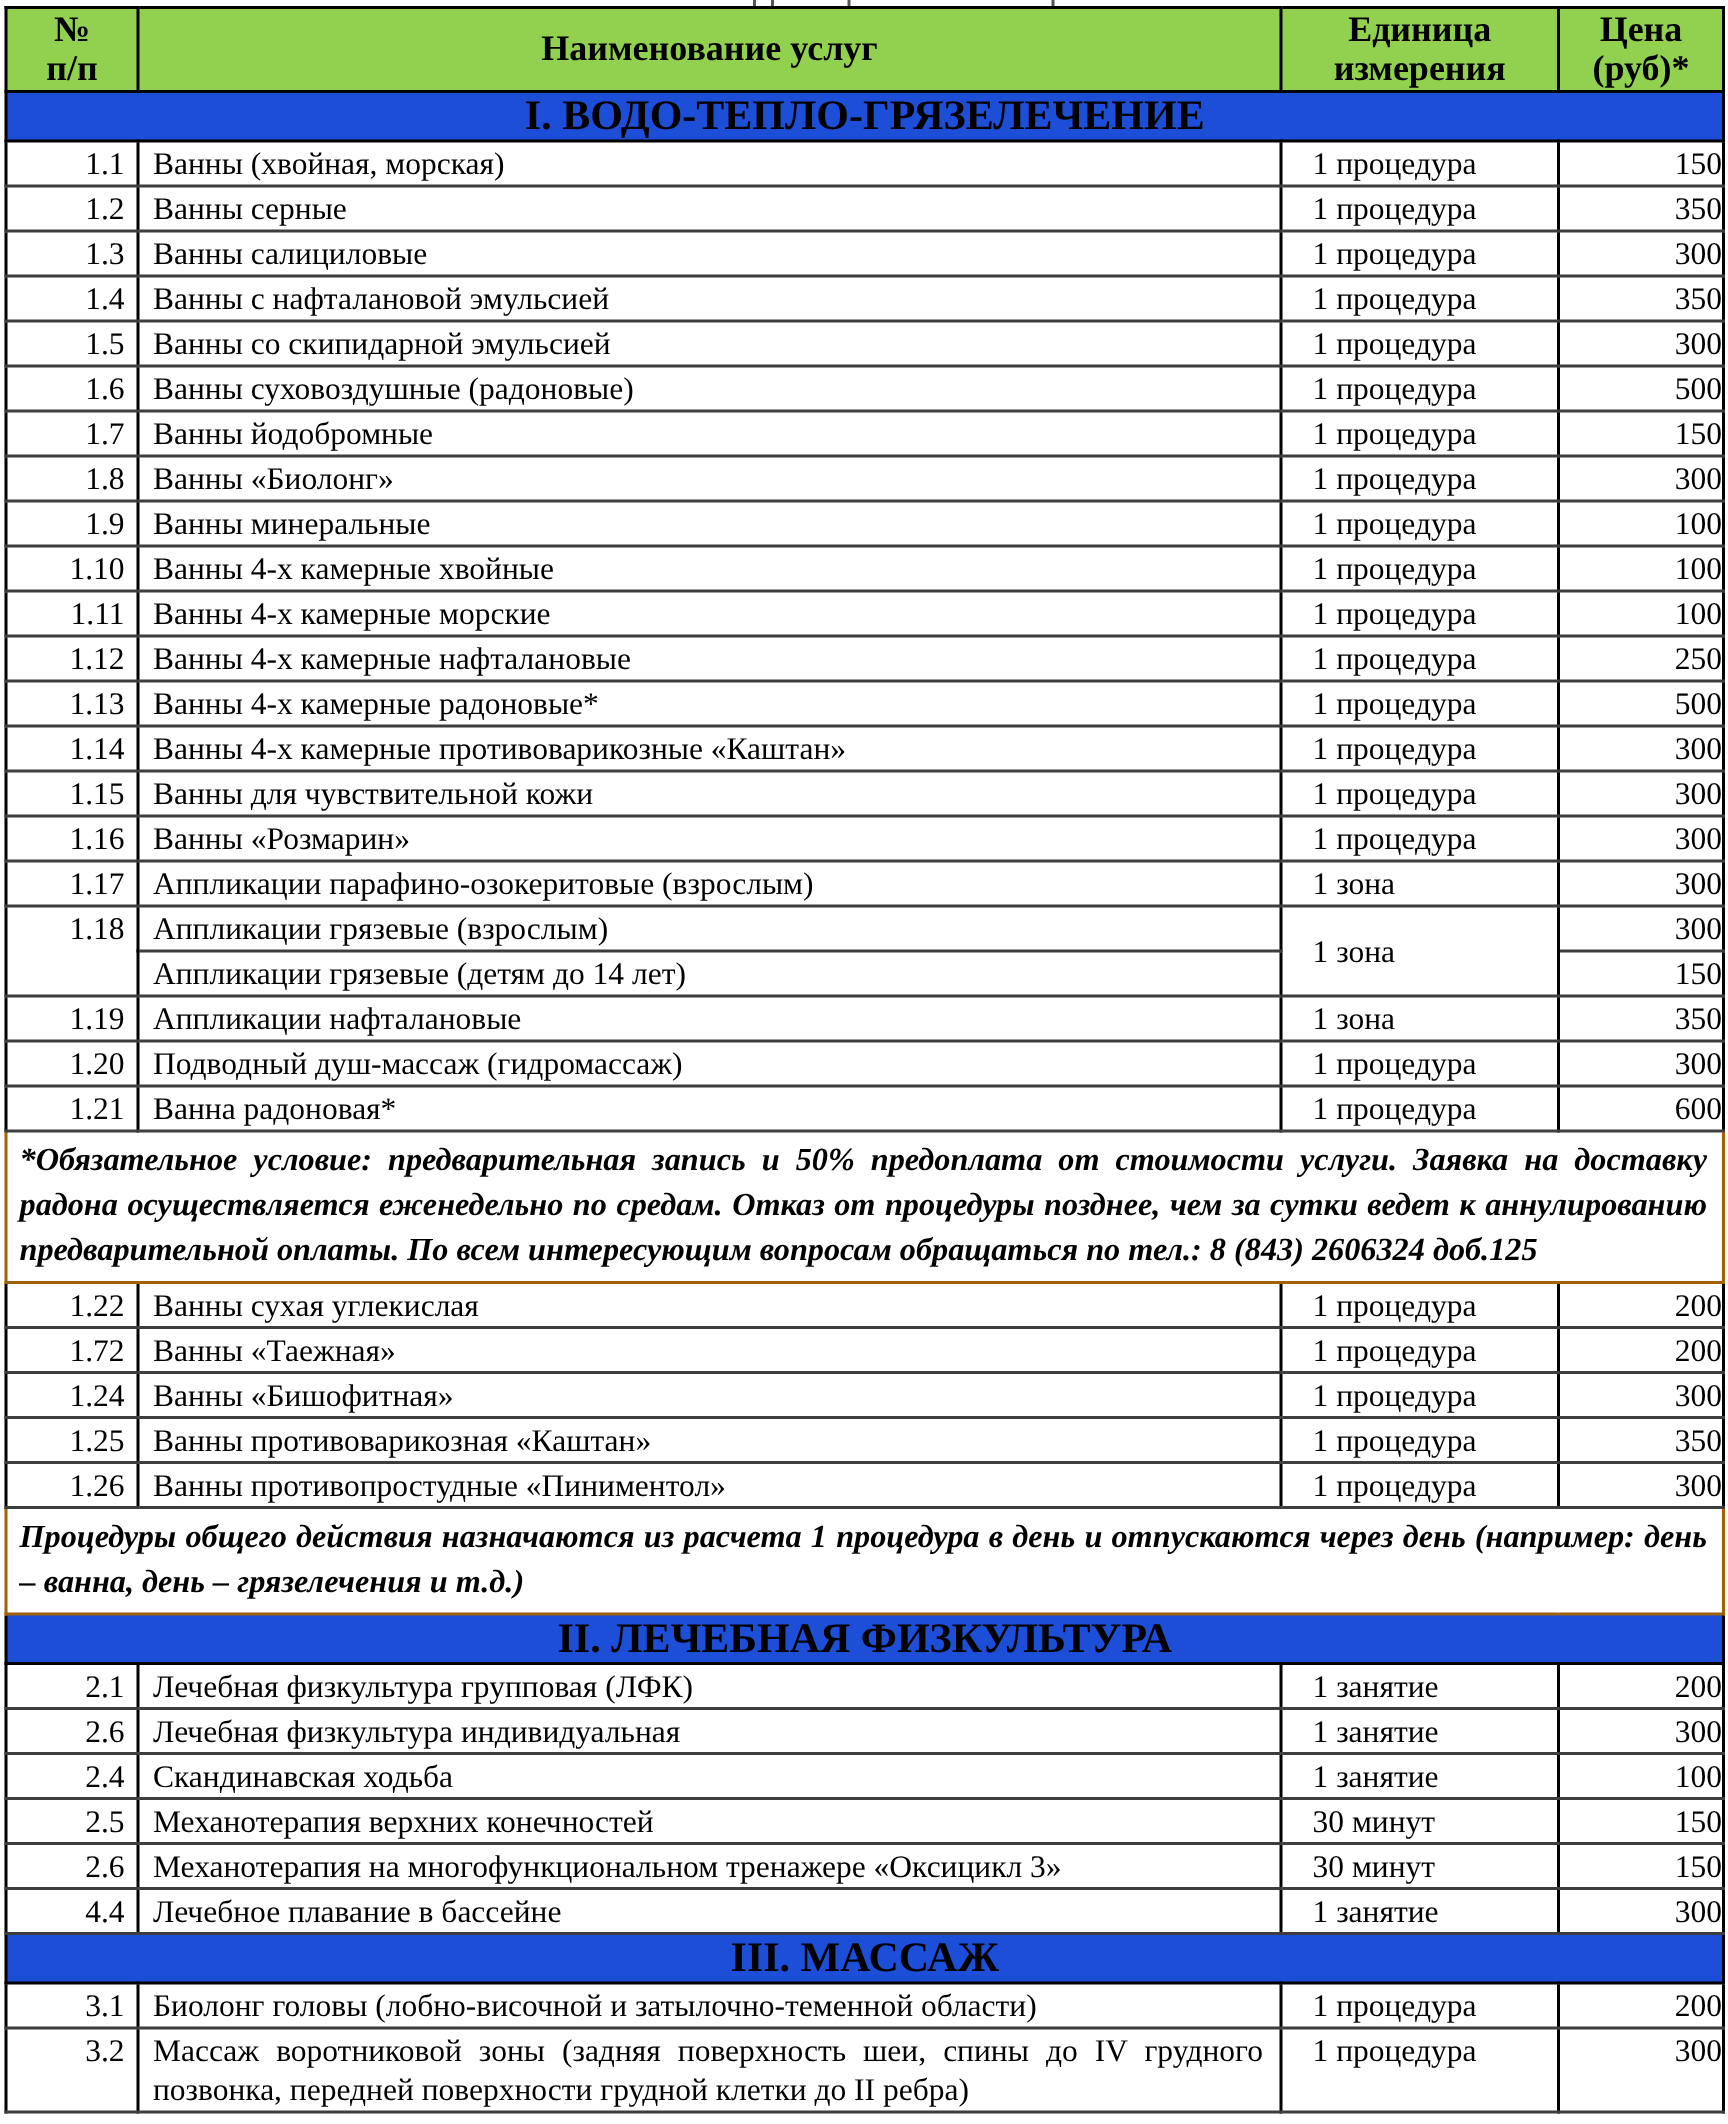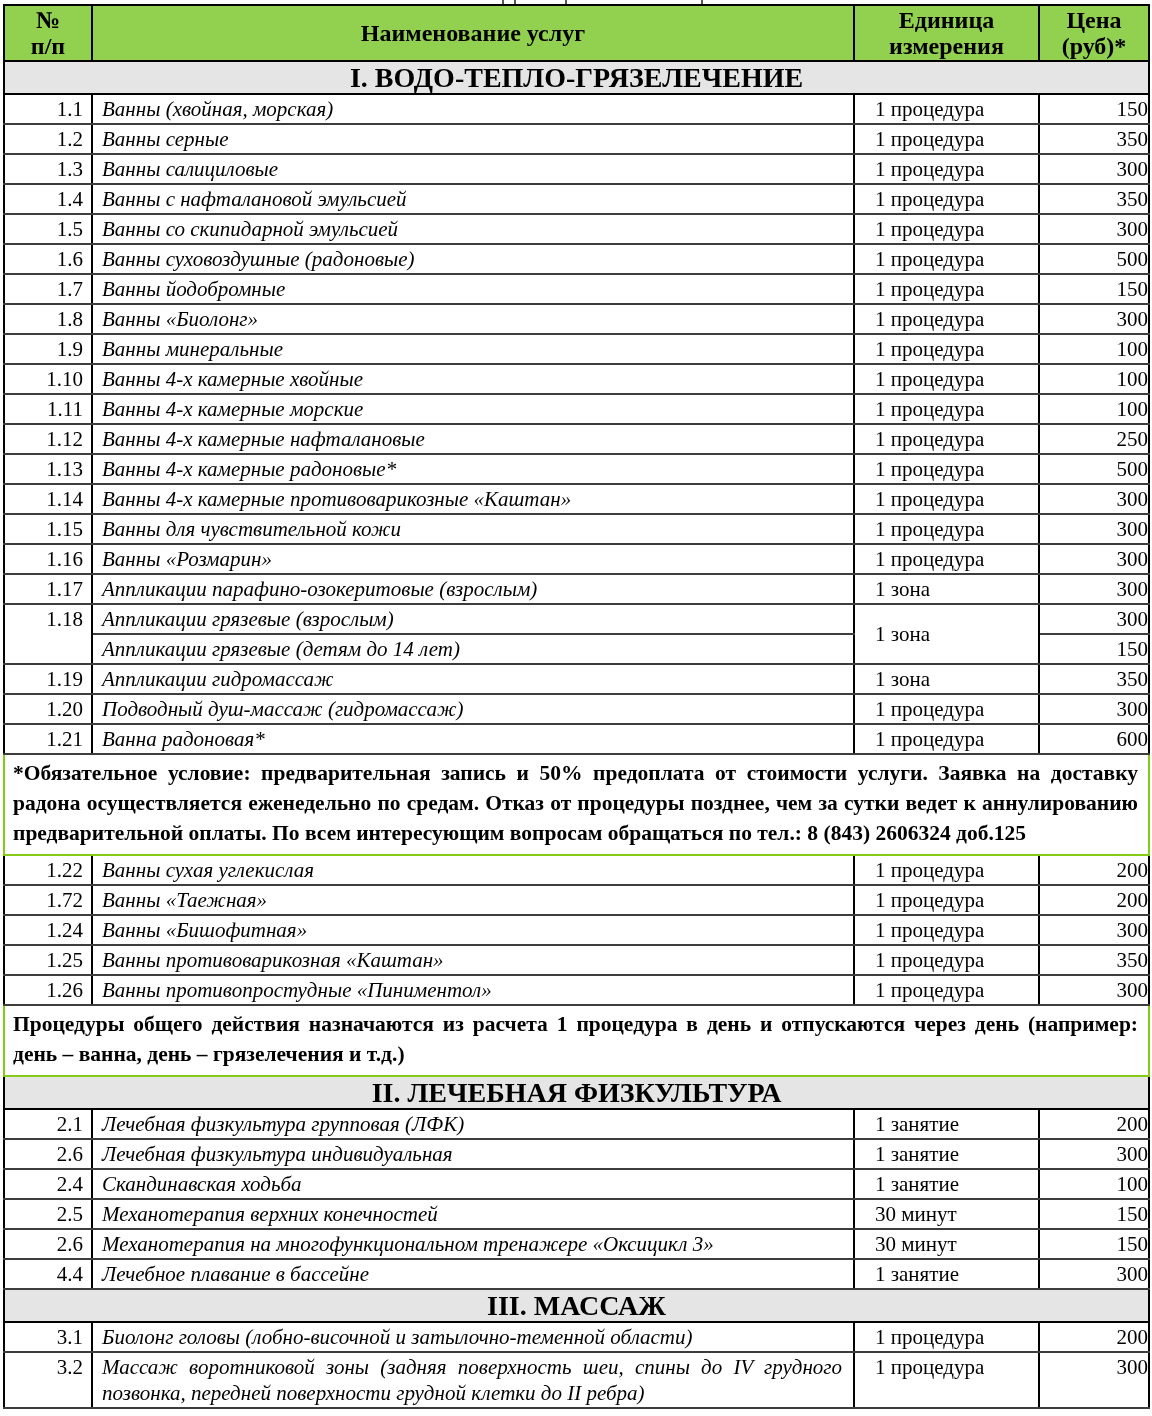--- a/index.html
+++ b/index.html
@@ -43,40 +43,41 @@
     border-left:2px solid #000;
     border-right:2px solid #000;
     border-top:2px solid #3d3d3d;
     border-bottom:2px solid #3d3d3d;
     font-size:21px;
     line-height:26px;
     vertical-align:top;
     padding:1px 0;
   }
   .section-cell{
-    background:#e5e5e5;
+    background:#1d4ed8;
     border:2px solid #000;
     text-align:center;
     font-weight:bold;
     font-size:28px;
     line-height:31px;
     height:31px;
     vertical-align:middle;
     padding:0;
     margin-top:35px;
   }
   .c-num{text-align:right;padding-right:8px;height:26px;padding-left:40px;}
-  .c-name{text-align:left;padding-left:9px;padding-right:11px;font-style:italic;}
+  .c-name{text-align:left;padding-left:9px;padding-right:11px;}
   .c-name.justify{text-align:justify;}
   .c-unit{text-align:left;padding-left:20px;}
   .c-unit.v-mid{vertical-align:middle;}
   .c-price{text-align:right;}
   .note-cell{
-    border:2px solid #84cc16;
+    border:2px solid #a16207;
     font-weight:bold;
+    font-style:italic;
     font-size:21.5px;
     line-height:30px;
     text-align:justify;
     padding:3px 10px 6px 8px;
   }
 </style>
 </head>
 <body>
 
 <div class="page">
@@ -216,21 +217,21 @@
           <td class="c-name">Аппликации грязевые (взрослым)</td>
           <td class="c-unit v-mid" rowspan="2">1 зона</td>
           <td class="c-price">300</td>
         </tr>
         <tr class="data-row">
           <td class="c-name">Аппликации грязевые (детям до 14 лет)</td>
           <td class="c-price">150</td>
         </tr>
         <tr class="data-row">
           <td class="c-num">1.19</td>
-          <td class="c-name">Аппликации гидромассаж</td>
+          <td class="c-name">Аппликации нафталановые</td>
           <td class="c-unit">1 зона</td>
           <td class="c-price">350</td>
         </tr>
         <tr class="data-row">
           <td class="c-num">1.20</td>
           <td class="c-name">Подводный душ-массаж (гидромассаж)</td>
           <td class="c-unit">1 процедура</td>
           <td class="c-price">300</td>
         </tr>
         <tr class="data-row">

